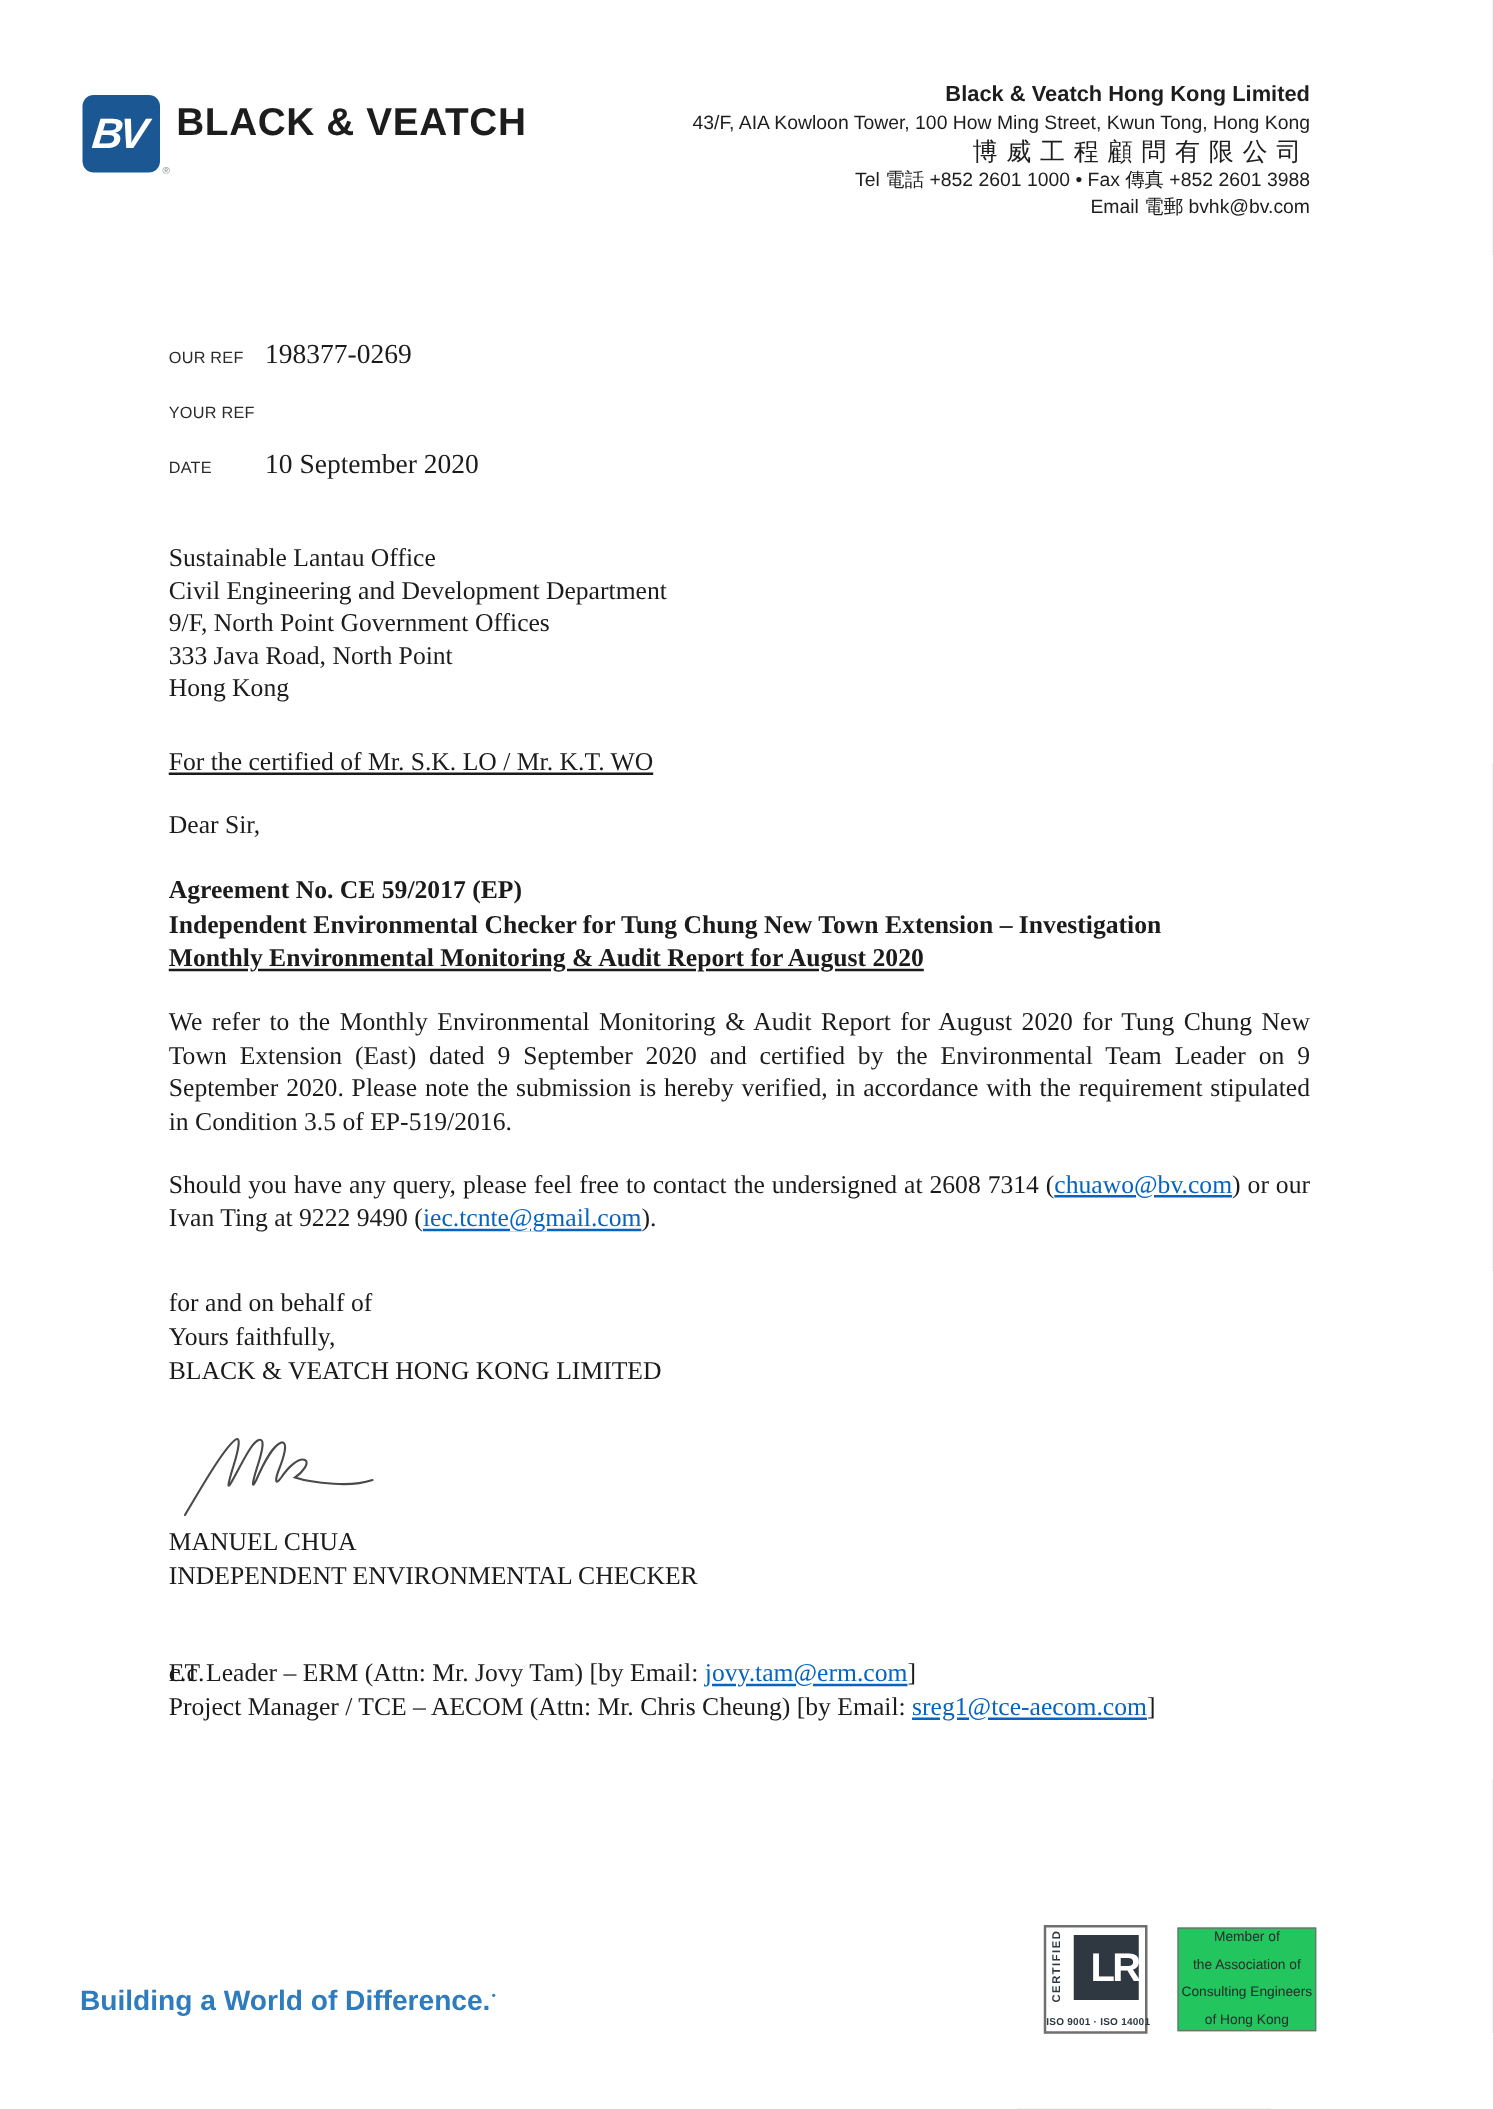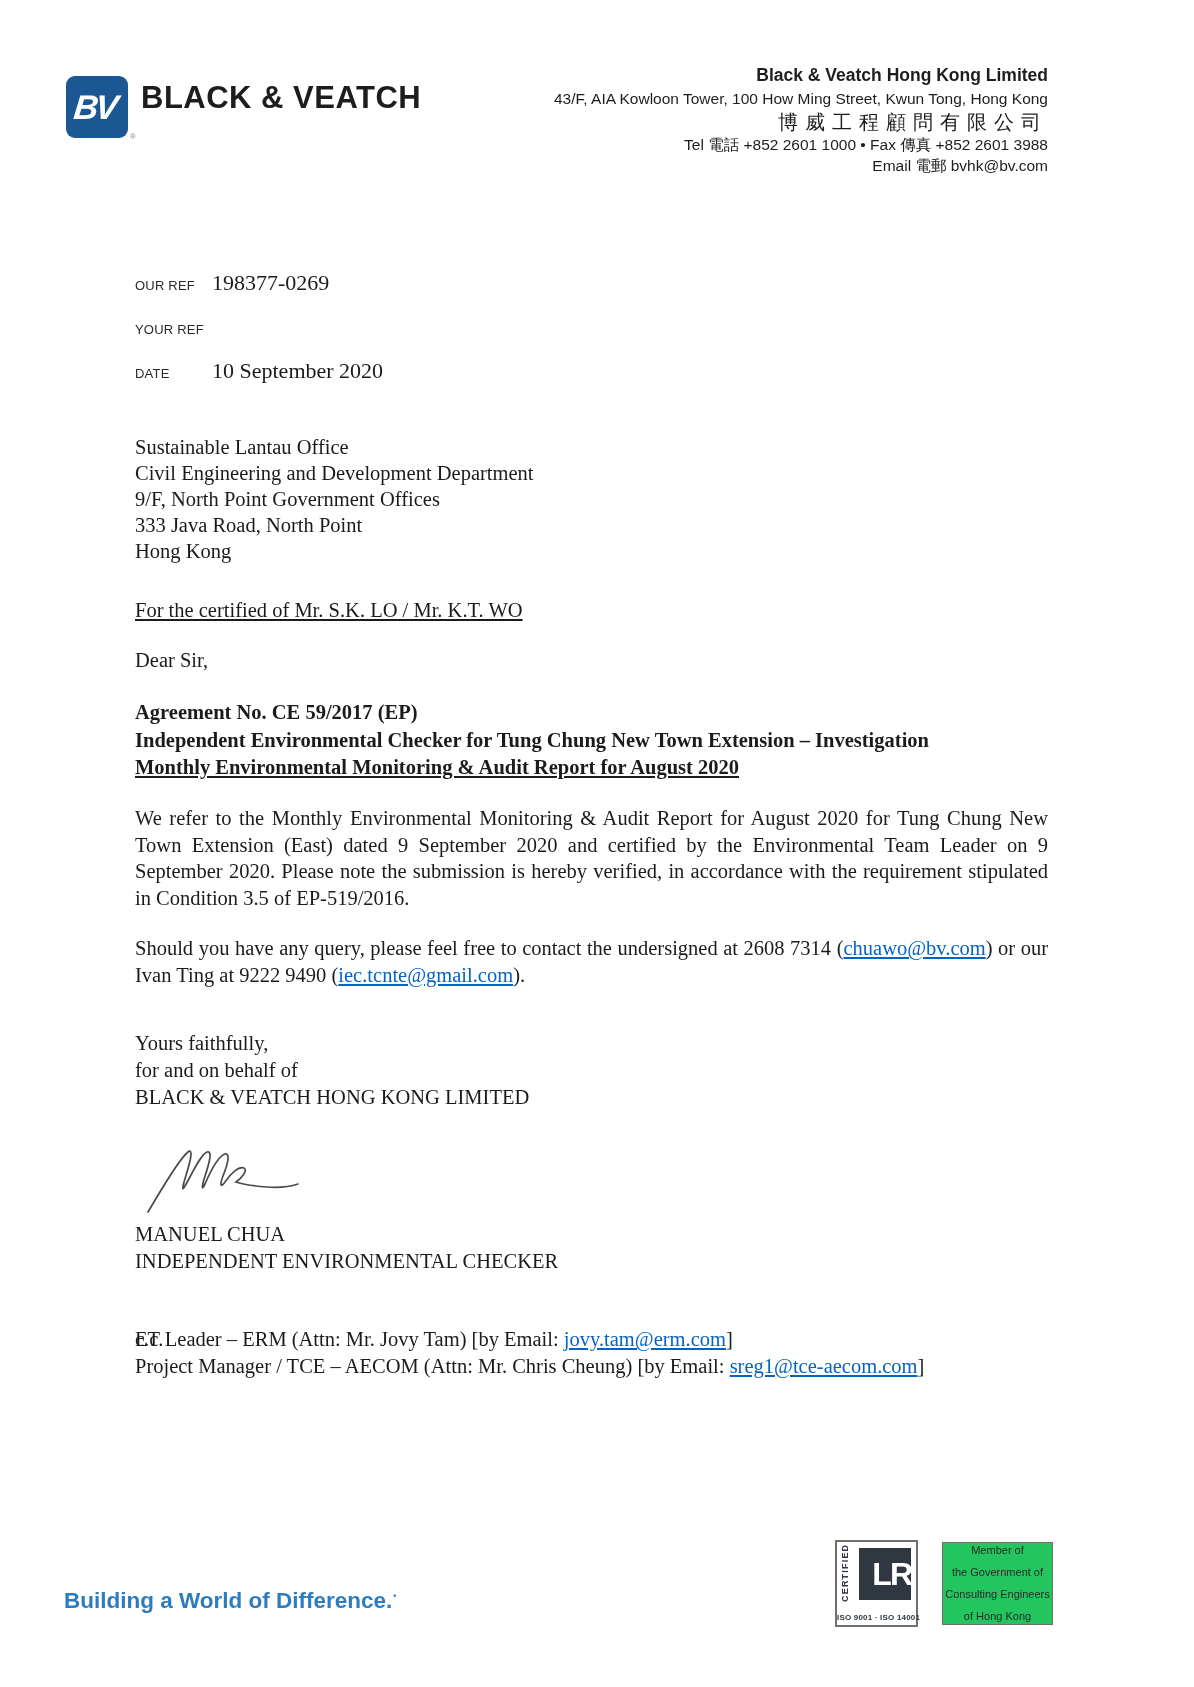--- a/index.html
+++ b/index.html
@@ -158,22 +158,22 @@
     <div>Agreement No. CE 59/2017 (EP)</div>
     <div>Independent Environmental Checker for Tung Chung New Town Extension – Investigation</div>
     <div class="u">Monthly Environmental Monitoring &amp; Audit Report for August 2020</div>
   </div>
 
   <div class="para para1">We refer to the Monthly Environmental Monitoring &amp; Audit Report for August 2020 for Tung Chung New Town Extension (East) dated 9 September 2020 and certified by the Environmental Team Leader on 9 September 2020. Please note the submission is hereby verified, in accordance with the requirement stipulated in Condition 3.5 of EP-519/2016.</div>
 
   <div class="para para2"><span>Should you have any query, please feel free to contact the undersigned at 2608 7314 (</span><a class="email-link">chuawo@bv.com</a><span>) or our Ivan Ting at 9222 9490 (</span><a class="email-link">iec.tcnte@gmail.com</a><span>).</span></div>
 
   <div class="closing">
+    <div>for and on behalf of</div>
     <div>Yours faithfully,</div>
-    <div>for and on behalf of</div>
     <div>BLACK &amp; VEATCH HONG KONG LIMITED</div>
   </div>
 
   <div class="signature">
     <svg width="155" height="70" viewBox="0 0 155 70" xmlns="http://www.w3.org/2000/svg">
       <path d="M2,66 C14,46 32,14 42,6 C47,2 45,13 41,26 C37,39 35,47 39,40 C47,26 55,8 61,6 C67,4 63,18 59,30 C56,40 55,46 59,38 C65,24 73,10 79,8 C85,7 81,20 77,30 C74,38 74,43 79,36 C85,27 93,20 98,22 C102,24 96,32 90,36 C96,38 107,40 121,41 C135,42 146,40 152,38" stroke="#4a4a4a" stroke-width="1.7" fill="none" stroke-linecap="round"></path>
     </svg>
   </div>
 
   <div class="signer">
@@ -194,18 +194,18 @@
   <div class="lr-badge">
     <div class="lr-certified">CERTIFIED</div>
     <div class="lr-mark">
       <span>LR</span>
     </div>
     <div class="lr-iso">ISO 9001 · ISO 14001</div>
   </div>
 
   <div class="member-badge">
     <div>Member of</div>
-    <div>the Government of</div>
+    <div>the Association of</div>
     <div>Consulting Engineers</div>
     <div>of Hong Kong</div>
   </div>
 
 </div>
 
 </body></html>

